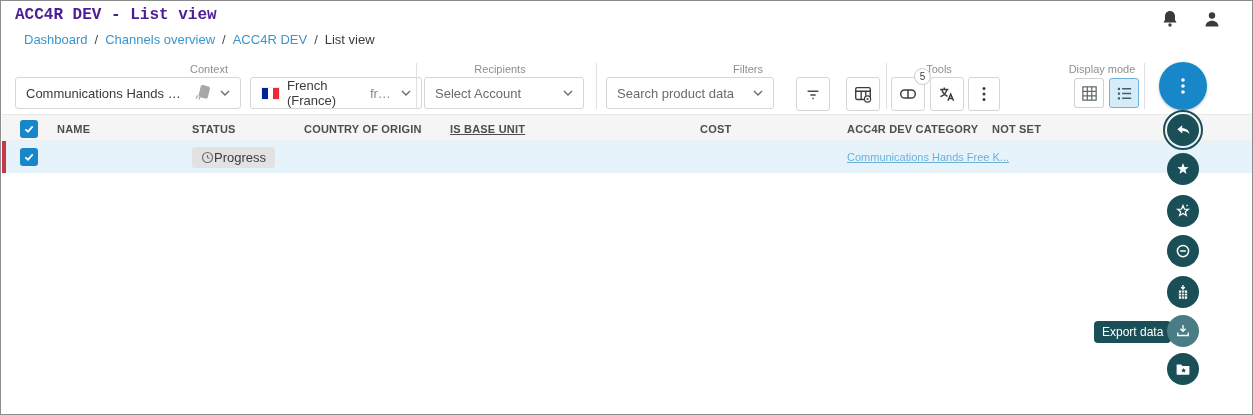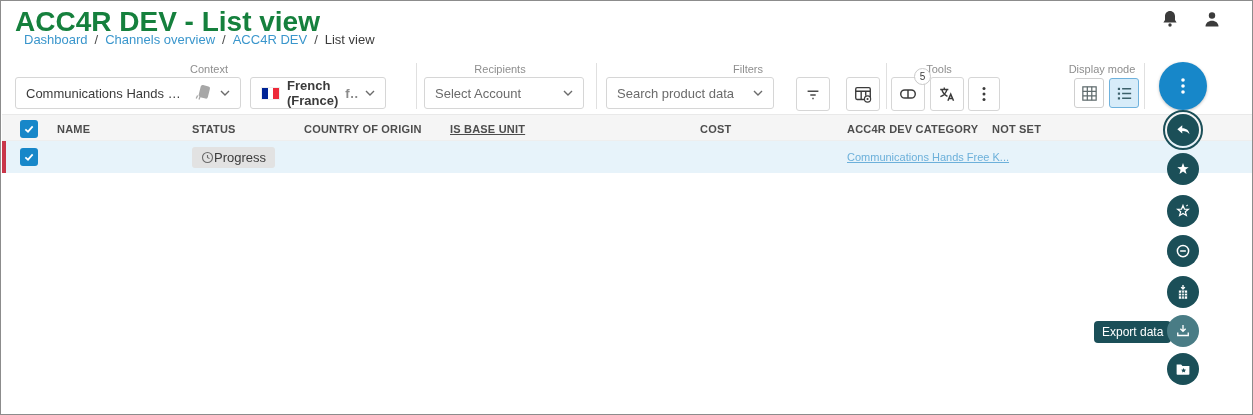--- a/index.html
+++ b/index.html
@@ -2,21 +2,21 @@
 <html><head>
 <meta charset="utf-8">
 <style>
   * { margin:0; padding:0; box-sizing:border-box; }
   body { font-family:"Liberation Sans", sans-serif; background:#fff; }
   #screen { position:relative; width:1253px; height:415px; background:#fff;
             border:1px solid #8c8c8c; overflow:hidden; }
   .abs { position:absolute; }
 
   
-  .page-title { font-family:Liberation Sans, sans-serif; font-weight:600; font-size:28px; color:#15803d; }
+  .page-title { font-family:Liberation Mono, monospace; font-weight:600; font-size:16px; color:#4c1d95; }
   .crumbs { font-size:13px; color:#4a4a4a; display:flex; gap:7px; align-items:center; }
   .crumb-link { color:#3a96cc; cursor:pointer; }
   .crumb-sep { color:#4a4a4a; }
   .crumb-current { color:#3b3b3b; }
 
   
   .sec-label { font-size:11px; color:#8e8e8e; transform:translateX(-50%); white-space:nowrap; }
   .vdiv { width:1px; background:#e0e0e0; }
   .dropdown { height:32px; border:1px solid #d6d6d6; border-radius:3px; background:#fff;
               display:flex; align-items:center; padding:0 10px; gap:7px; font-size:13px;
@@ -97,21 +97,21 @@
           </g>
           <path d="M4.6 12.5l-1.4 3M6.9 14l-.9 2.4" stroke="#a7a7a7" stroke-width="1.3" fill="none"></path>
         </svg>
     </span>
     <span style="display:flex;">
       <svg width="10" height="6" viewBox="0 0 10 6" fill="none" stroke="#6b6b6b" stroke-width="1.4">
           <path d="M1 1l4 4 4-4"></path>
         </svg>
     </span>
   </div>
-  <div class="abs dropdown" style="left:249px; top:76px; width:136px;font-weight:bold;">
+  <div class="abs dropdown" style="left:249px; top:76px; width:172px;">
     <span class="flag">
       <div style="background:#002395;"></div>
         <div style="background:#fff;"></div>
         <div style="background:#ED2939;"></div>
     </span>
     <span>French (France)</span>
     <span class="muted grow">fr-FR</span>
     <span style="display:flex;">
       <svg width="10" height="6" viewBox="0 0 10 6" fill="none" stroke="#6b6b6b" stroke-width="1.4">
           <path d="M1 1l4 4 4-4"></path>

